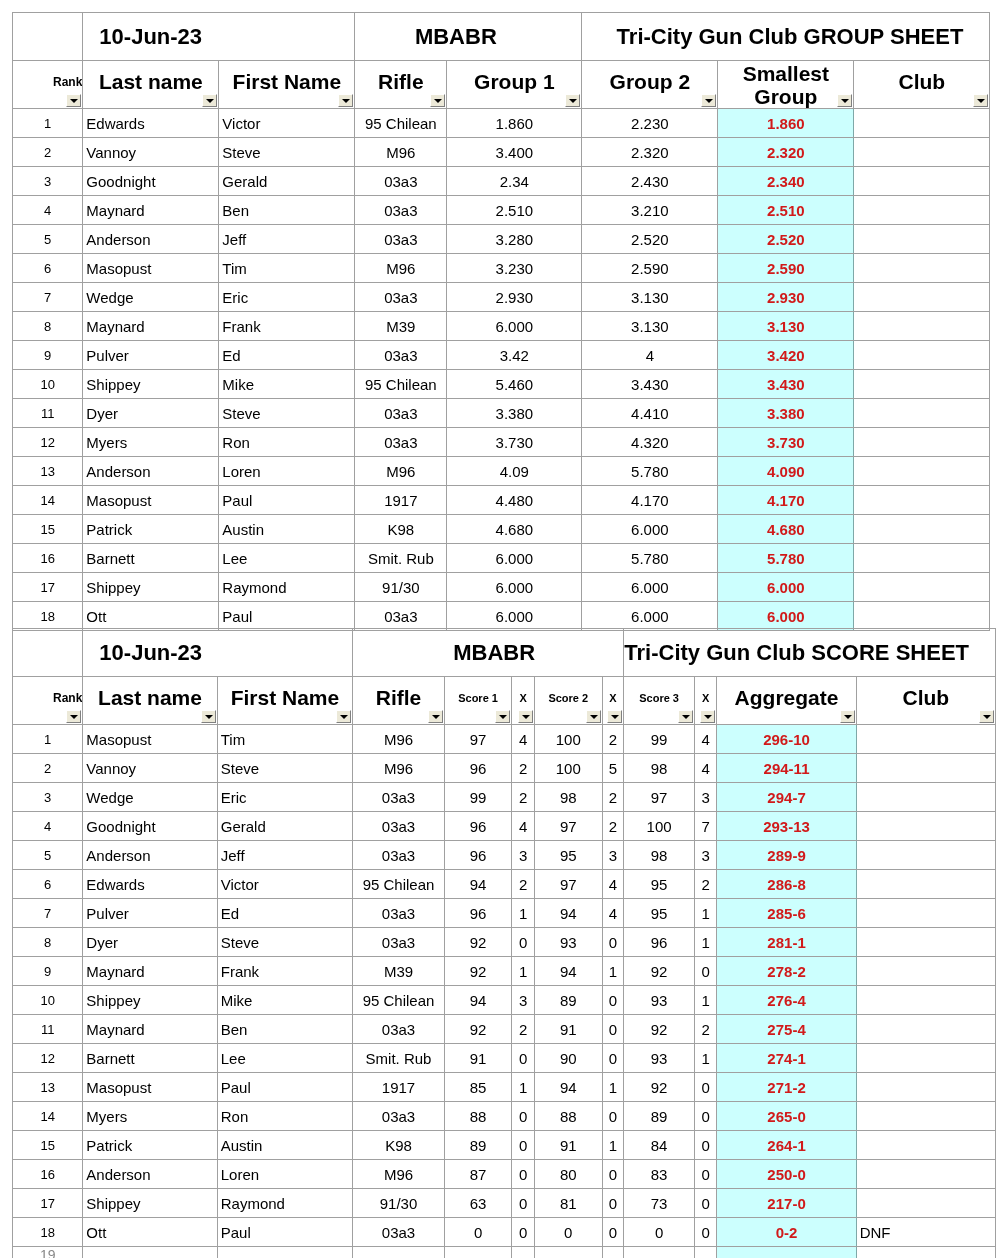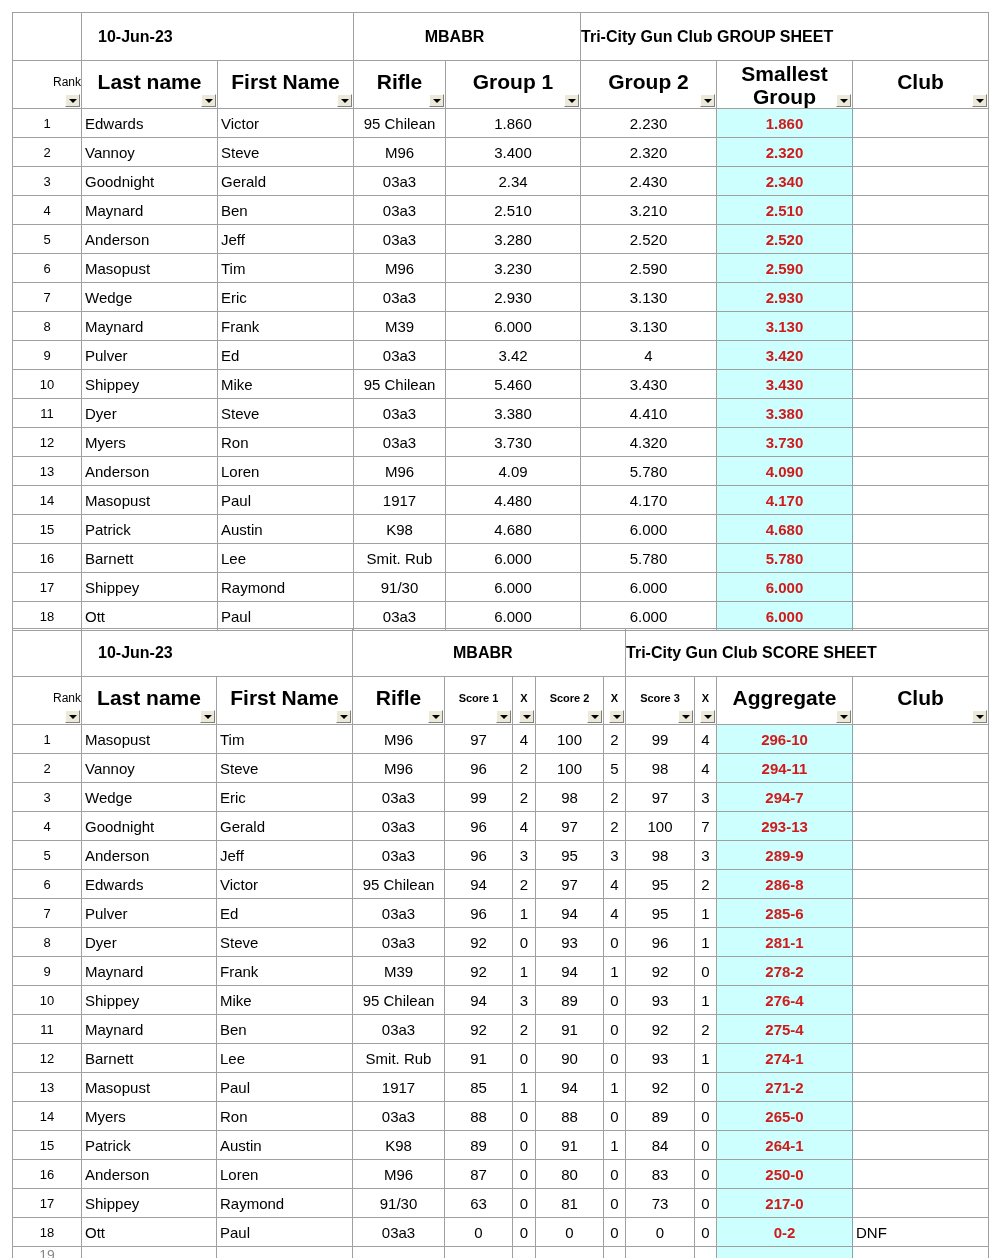--- a/index.html
+++ b/index.html
@@ -2,37 +2,37 @@
 <html><head>
 <meta charset="utf-8">
 <style>
   html, body { margin:0; padding:0; background:#ffffff; }
   body { width:996px; height:1258px; position:relative; overflow:hidden;
          font-family:"Liberation Sans", sans-serif; color:#000; }
   .sheet { position:absolute; left:12px; }
   table { border-collapse:collapse; table-layout:fixed; }
   td { border:1px solid #a0a0a0; padding:0; height:28px; font-size:15px;
        position:relative; overflow:hidden; white-space:nowrap; }
-  .title-row td { height:47px; font-weight:bold; font-size:16px; }
+  .title-row td { height:47px; font-weight:bold; font-size:22px; }
   .hdr-row td { height:47px; font-weight:bold; font-size:21px; text-align:center; }
-  .hdr-row td.rank-h { font-weight:normal; font-size:12px;padding-left:40px; }
+  .hdr-row td.rank-h { font-weight:bold; font-size:12px;padding-left:40px; }
   .hdr-row td.small-h { font-size:11px; }
   .hdr-row td.two-line { line-height:23px; white-space:normal;margin-top:28px; }
   .c { text-align:center; }
   .l { text-align:left; padding-left:3px; }
   .rank { font-size:13px; text-align:center; }
   .hl { background:#ccfffe; color:#d11a1a; font-weight:bold; text-align:center; border-left:1px solid #7fa8a8; border-right:1px solid #7fa8a8; }
   .dd { position:absolute; right:1px; bottom:1px; width:15px; height:13px;
         background:#ece9d8; border:1px solid #fff; border-right-color:#808080; border-bottom-color:#808080;
         box-sizing:border-box; }
   .dd::after { content:""; position:absolute; left:3px; top:4px; border-left:4px solid transparent;
         border-right:4px solid transparent; border-top:4px solid #000; }
   .hdr-row td span.lbl { display:block; padding-bottom:6px; }
   .title-row td.ttl-l { padding-left:16px; }
-  .title-row td.ttl-r { padding-right:26px; }
+  .title-row td.ttl-r { text-align:right; padding-right:26px; }
   .title-row td.ttl-c { text-align:center;margin-left:44px; }
   .next-row td { height:8px; font-size:14px; color:#888; vertical-align:top;text-decoration:underline; }
 </style>
 </head>
 <body>
 
 <div class="sheet" style="top:12px;">
   <table>
     <colgroup>
       <col style="width:64px">

